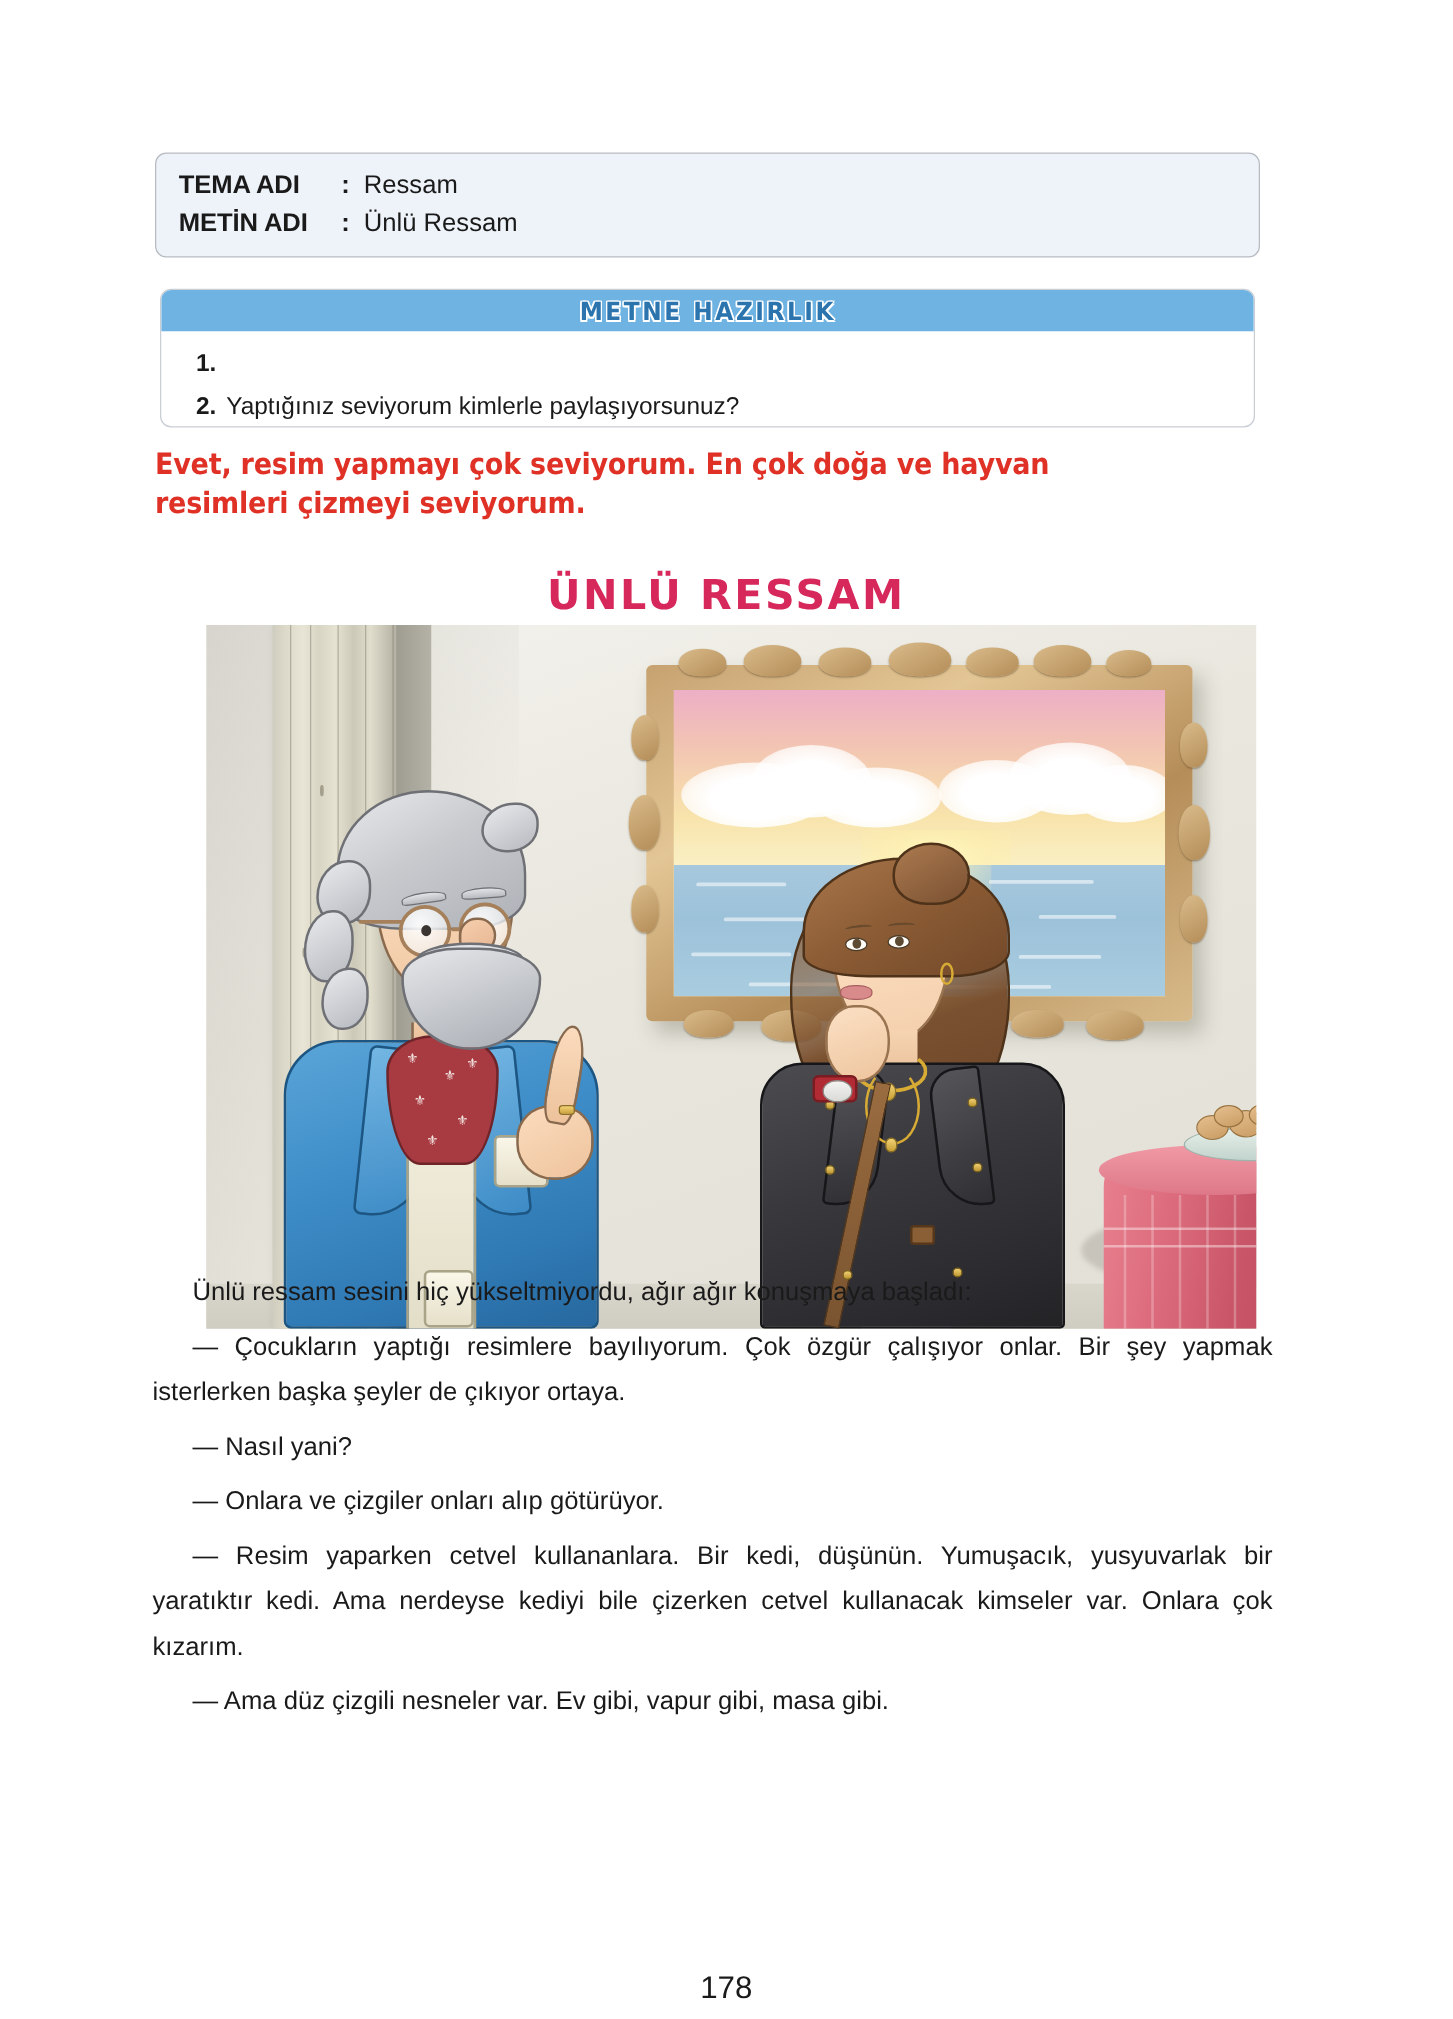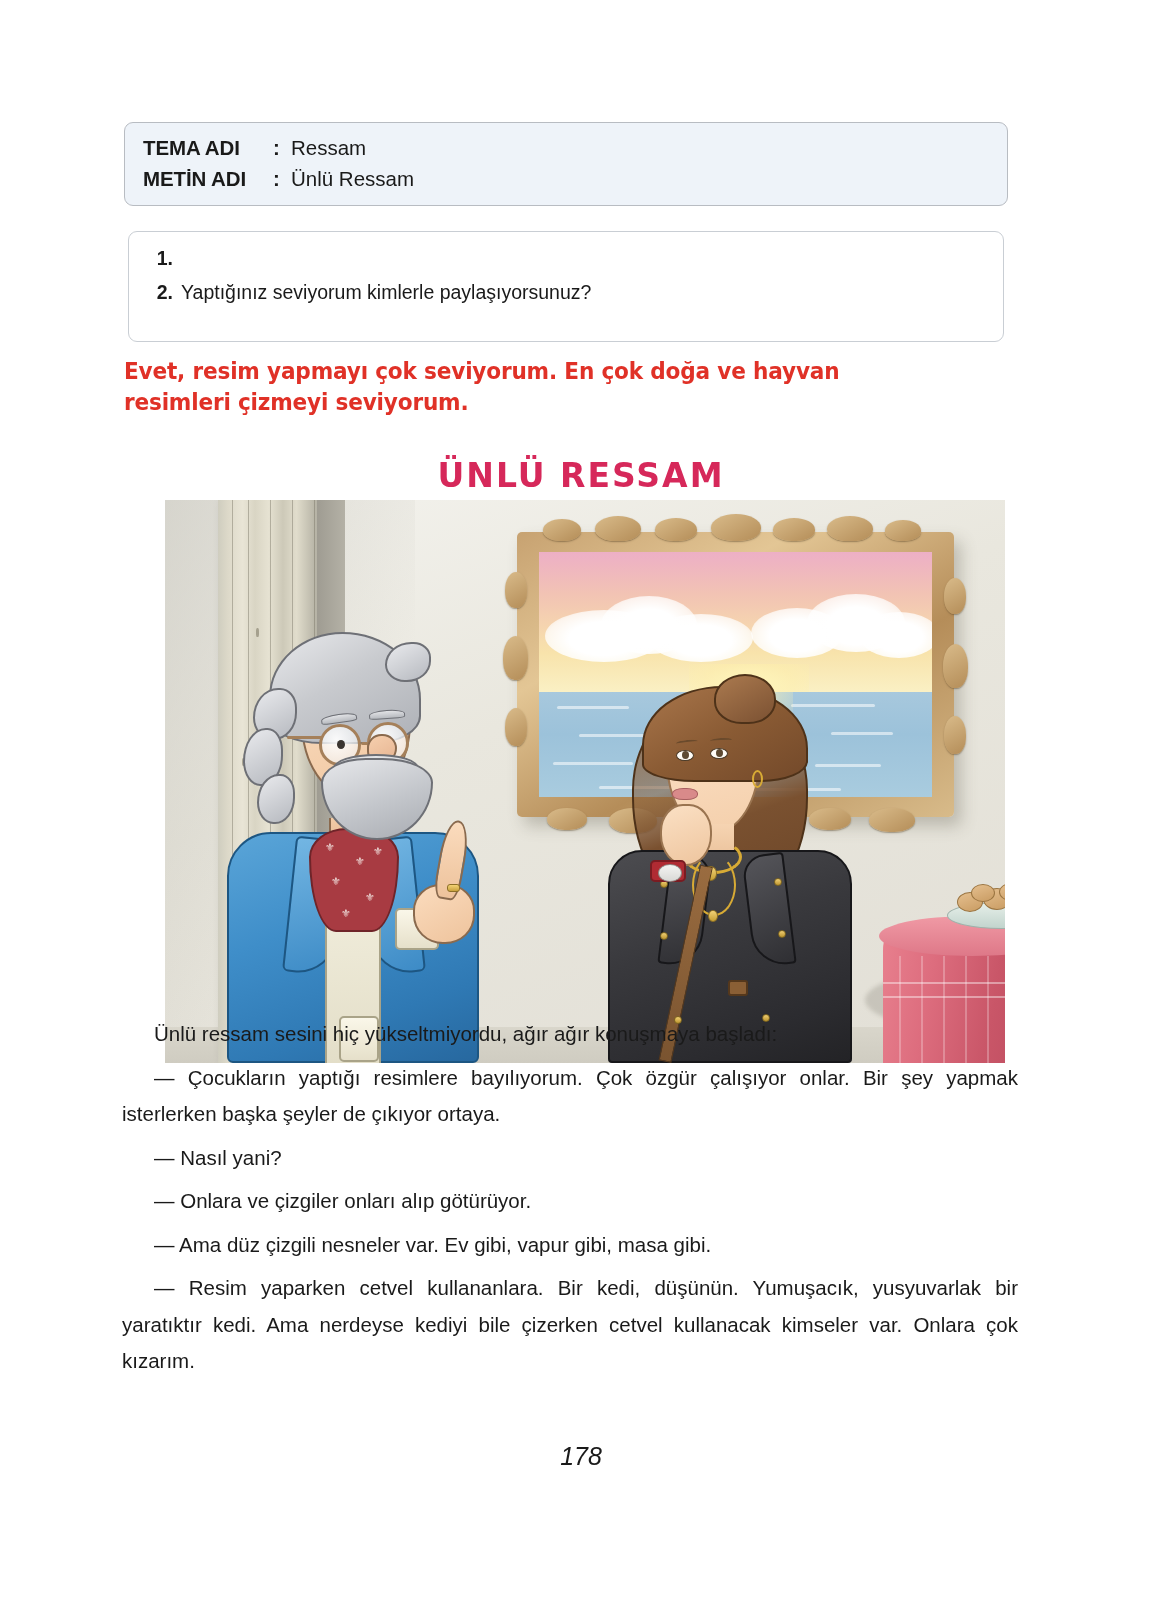--- a/index.html
+++ b/index.html
@@ -479,26 +479,25 @@
     line-height: 36.5px;
     color: #1a1a1a;
     text-align: justify;
   }
   .body-text p { margin: 0 0 7px 0; text-indent: 32px; }
   .body-text p.dash { text-indent: 32px; }
 
   
   .page-number {
     position: absolute;
-    left: 0; top: 1442px;
+    left: 0; top: 1576px;
     width: 1162px;
     text-align: center;
     font-size: 25px;
     color: #1a1a1a;
-    font-style: italic;
   }
 </style>
 </head>
 <body>
 
 <div class="page">
 
   <div class="meta-box">
     <div class="meta-row">
       <span class="meta-label">TEMA ADI</span>
@@ -506,20 +505,23 @@
       <span class="meta-value">Ressam</span>
     </div>
     <div class="meta-row">
       <span class="meta-label">METİN ADI</span>
       <span class="meta-colon">:</span>
       <span class="meta-value">Ünlü Ressam</span>
     </div>
   </div>
 
   <div class="prep-box">
+    <div class="prep-header">
+      <span class="prep-header-title">METNE HAZIRLIK</span>
+    </div>
     <div class="prep-list">
       <div class="prep-item">
         <span class="prep-num">1.</span>
       </div>
       <div class="prep-item">
         <span class="prep-num">2.</span>
         <span class="prep-text">Yaptığınız seviyorum kimlerle paylaşıyorsunuz?</span>
       </div>
     </div>
   </div>
@@ -703,19 +705,19 @@
 
     <div class="ill-layer pastry" style="left:806px; top:384px; width:24px; height:18px;"></div>
     <div class="ill-layer pastry" style="left:834px; top:383px; width:24px; height:18px;"></div>
   </div>
 
   <div class="body-text">
     <p>Ünlü ressam sesini hiç yükseltmiyordu, ağır ağır konuşmaya başladı:</p>
     <p class="dash">— Çocukların yaptığı resimlere bayılıyorum. Çok özgür çalışıyor onlar. Bir şey yapmak isterlerken başka şeyler de çıkıyor ortaya.</p>
     <p class="dash">— Nasıl yani?</p>
     <p class="dash">— Onlara ve çizgiler onları alıp götürüyor.</p>
+    <p class="dash">— Resim yaparken cetvel kullananlara. Bir kedi, düşünün. Yumuşacık, yusyuvarlak bir yaratıktır kedi. Ama nerdeyse kediyi bile çizerken cetvel kullanacak kimseler var. Onlara çok kızarım.</p>
     <p class="dash">— Ama düz çizgili nesneler var. Ev gibi, vapur gibi, masa gibi.</p>
-    <p class="dash">— Resim yaparken cetvel kullananlara. Bir kedi, düşünün. Yumuşacık, yusyuvarlak bir yaratıktır kedi. Ama nerdeyse kediyi bile çizerken cetvel kullanacak kimseler var. Onlara çok kızarım.</p>
   </div>
 
   <div class="page-number">178</div>
 
 </div>
 
 </body></html>

